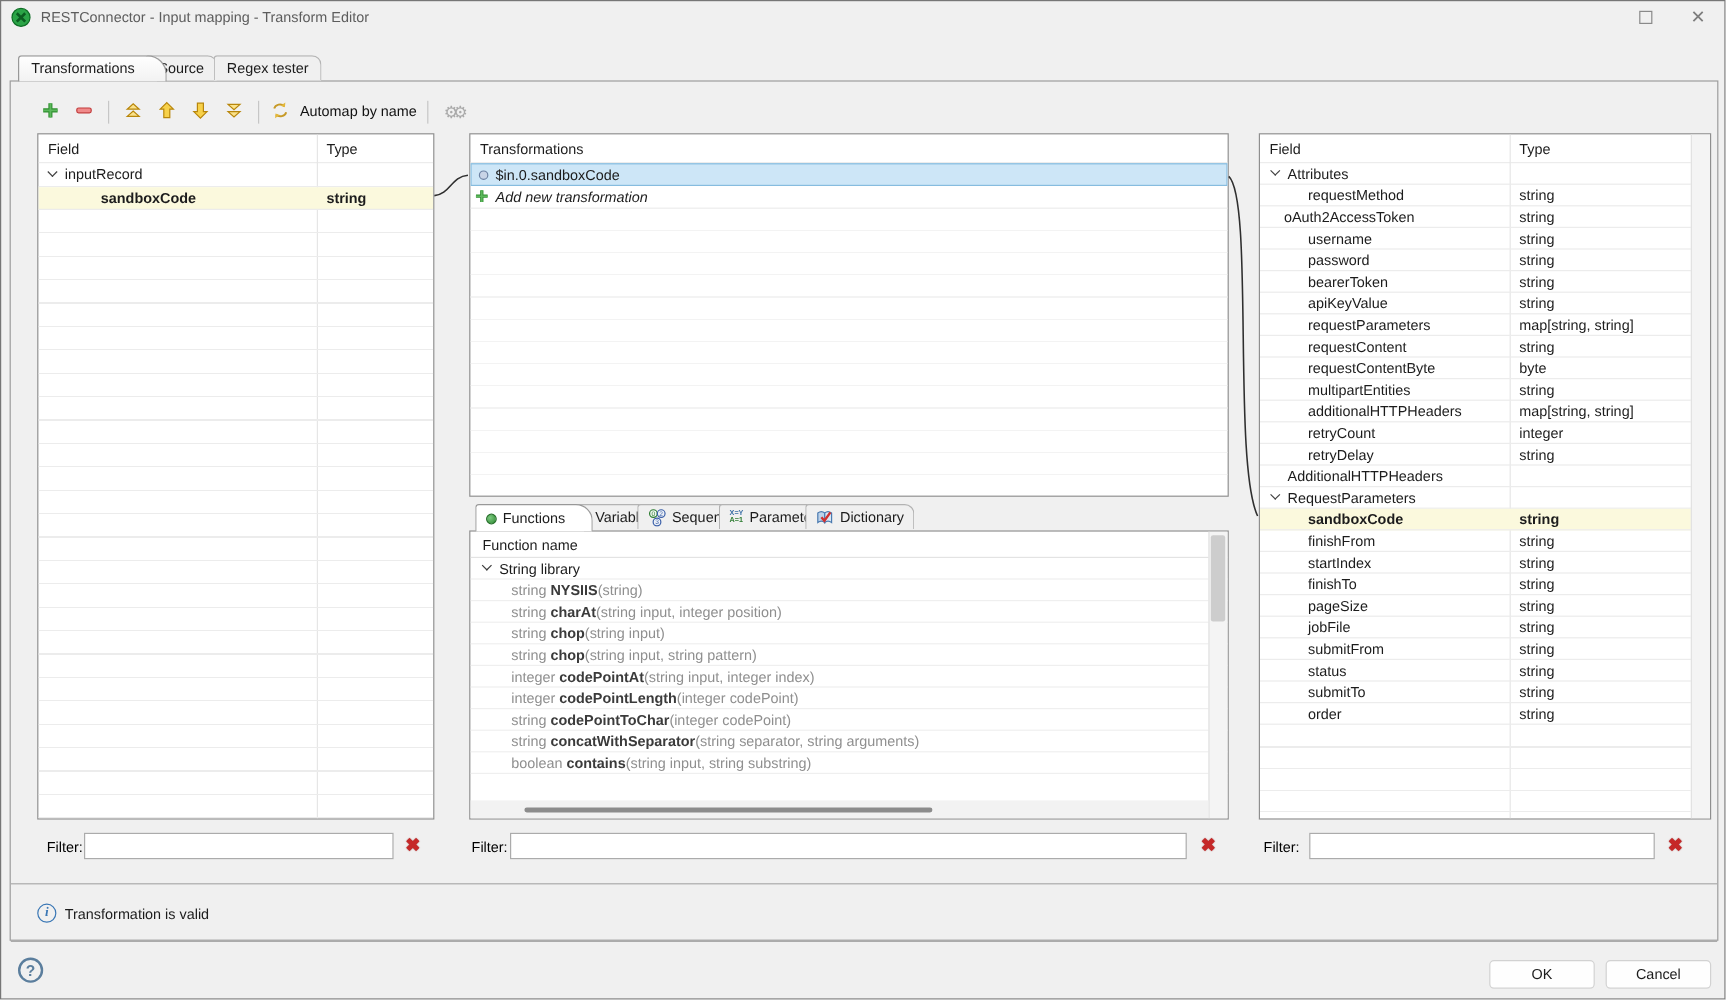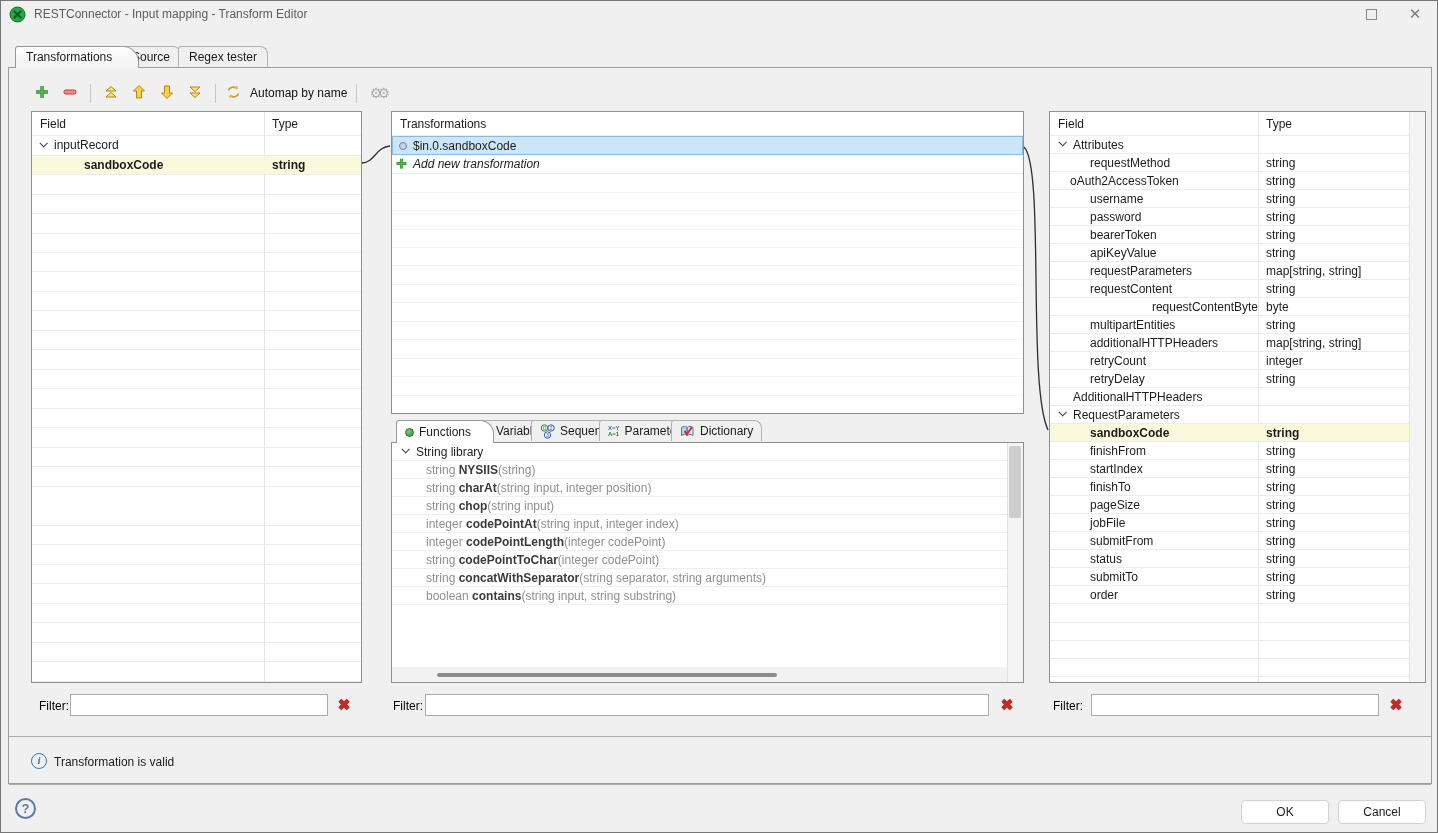--- a/index.html
+++ b/index.html
@@ -240,28 +240,30 @@
         <svg width="15" height="14" viewBox="0 0 15 14">
           <path d="M1.5 3.5 C3.5 2 5.5 2 7.2 3.5 L7.2 11.5 C5.5 10 3.5 10 1.5 11.5 Z" fill="#bcd2ea" stroke="#4a7ab0"></path>
           <path d="M13 3.5 C11 2 9 2 7.3 3.5 L7.3 11.5 C9 10 11 10 13 11.5 Z" fill="#d8e6f4" stroke="#4a7ab0"></path>
           <path d="M4.5 7 L7 10 L12 3" fill="none" stroke="#d03030" stroke-width="2"></path>
         </svg>
       </span>
     <span>Dictionary</span>
   </div>
 
   <div class="panel" style="left:390px;top:441px;width:633px;height:241px;z-index:4">
+    <div class="fun-head">Function name</div>
     <div class="grp-row" style="padding-left:8px">
       <span class="chev"></span>
       <span>String library</span>
     </div>
     <div id="fun-rows">
         <div class="frow"><span class="dim">string </span><span class="fname">NYSIIS</span><span class="dim">(string)</span></div>
         <div class="frow"><span class="dim">string </span><span class="fname">charAt</span><span class="dim">(string input, integer position)</span></div>
         <div class="frow"><span class="dim">string </span><span class="fname">chop</span><span class="dim">(string input)</span></div>
+        <div class="frow"><span class="dim">string </span><span class="fname">chop</span><span class="dim">(string input, string pattern)</span></div>
         <div class="frow"><span class="dim">integer </span><span class="fname">codePointAt</span><span class="dim">(string input, integer index)</span></div>
         <div class="frow"><span class="dim">integer </span><span class="fname">codePointLength</span><span class="dim">(integer codePoint)</span></div>
         <div class="frow"><span class="dim">string </span><span class="fname">codePointToChar</span><span class="dim">(integer codePoint)</span></div>
         <div class="frow"><span class="dim">string </span><span class="fname">concatWithSeparator</span><span class="dim">(string separator, string arguments)</span></div>
         <div class="frow"><span class="dim">boolean </span><span class="fname">contains</span><span class="dim">(string input, string substring)</span></div>
       </div>
     <div class="vtrack">
         <div class="vthumb"></div>
       </div>
     <div class="htrack">
@@ -325,21 +327,21 @@
           </div>
           <div class="ct">map[string, string]</div>
         </div>
         <div class="trow">
           <div class="cf" style="padding-left: 40px;">
             <span>requestContent</span>
           </div>
           <div class="ct">string</div>
         </div>
         <div class="trow">
-          <div class="cf" style="padding-left: 57px; justify-content: flex-end;">
+          <div class="cf" style="padding-left: 40px;">
             <span>requestContentByte</span>
           </div>
           <div class="ct">byte</div>
         </div>
         <div class="trow">
           <div class="cf" style="padding-left: 40px;">
             <span>multipartEntities</span>
           </div>
           <div class="ct">string</div>
         </div>

